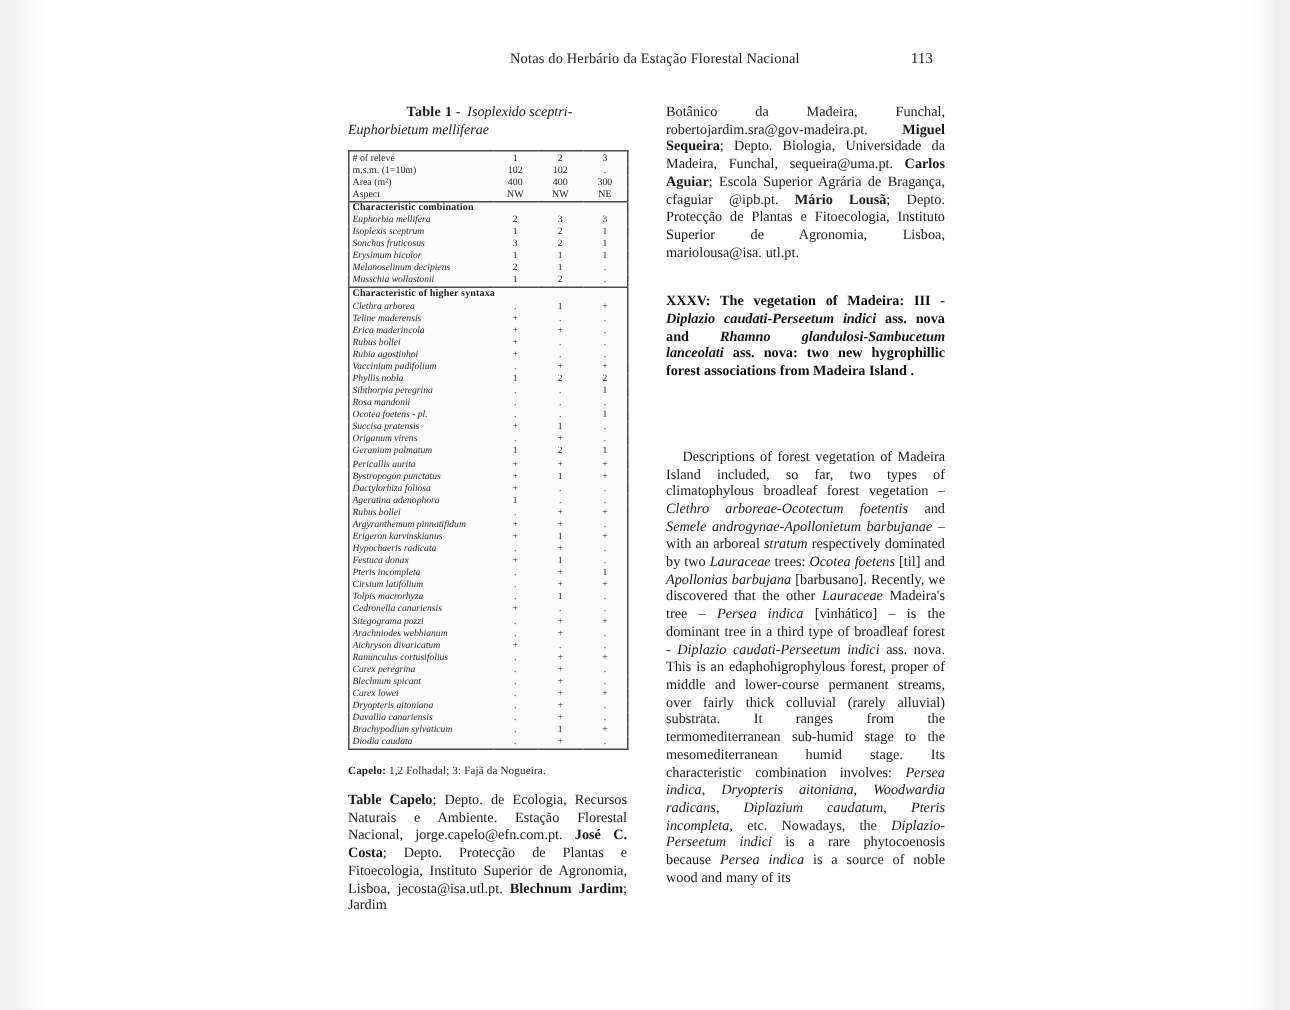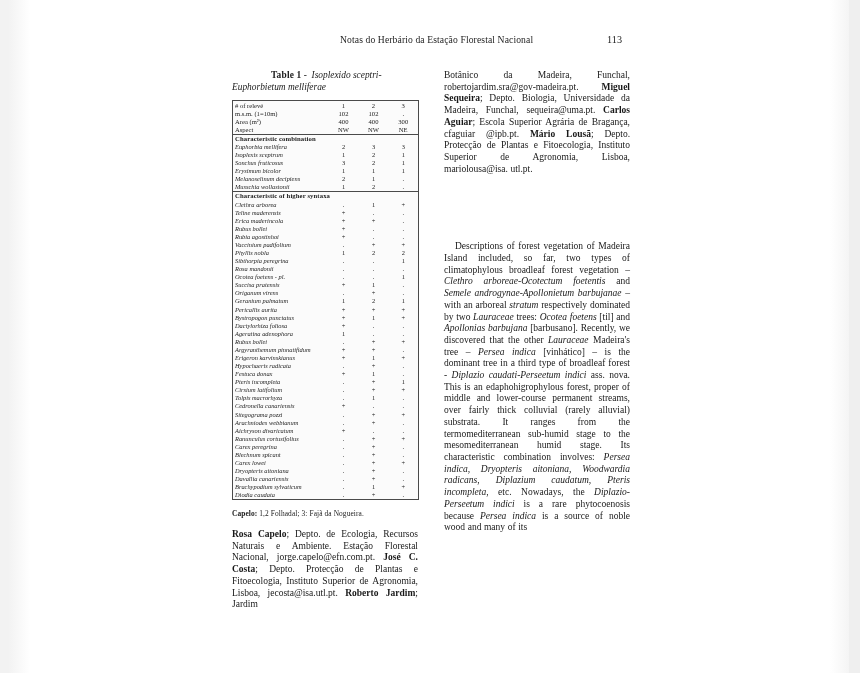--- a/index.html
+++ b/index.html
@@ -463,24 +463,25 @@
                 <td class="num">.</td>
               </tr>
             </tbody>
         </table>
 
         <div class="tbl-sites">
           <b>Capelo:</b>
           <span>1,2 Folhadal; 3: Fajã da Nogueira.</span>
         </div>
 
-        <p class="body gap"><b>Rosa Capelo</b>; Depto. de Ecologia, Recursos Naturais e Ambiente. Estação Florestal Nacional, jorge.capelo@efn.com.pt. <b>José C. Costa</b>; Depto. Protecção de Plantas e Fitoecologia, Instituto Superior de Agronomia, Lisboa, jecosta@isa.utl.pt. <b>Roberto Jardim</b>; Jardim</p>
+        <p class="body gap"><b>Table Capelo</b>; Depto. de Ecologia, Recursos Naturais e Ambiente. Estação Florestal Nacional, jorge.capelo@efn.com.pt. <b>José C. Costa</b>; Depto. Protecção de Plantas e Fitoecologia, Instituto Superior de Agronomia, Lisboa, jecosta@isa.utl.pt. <b>Blechnum Jardim</b>; Jardim</p>
       </div>
 
       <div class="col col-right">
         <p class="body">Botânico da Madeira, Funchal, robertojardim.sra@gov-madeira.pt. <b>Miguel Sequeira</b>; Depto. Biologia, Universidade da Madeira, Funchal, sequeira@uma.pt. <b>Carlos Aguiar</b>; Escola Superior Agrária de Bragança, cfaguiar @ipb.pt. <b>Mário Lousã</b>; Depto. Protecção de Plantas e Fitoecologia, Instituto Superior de Agronomia, Lisboa, mariolousa@isa. utl.pt.</p>
         <div class="spacer-xl"></div>
+        <h2 class="sec">XXXV: The vegetation of Madeira: III - <i>Diplazio caudati-Perseetum indici</i> ass. nova and <i>Rhamno glandulosi-Sambucetum lanceolati</i> ass. nova: two new hygrophillic forest associations from Madeira Island .</h2>
         <p class="body indent gap">Descriptions of forest vegetation of Madeira Island included, so far, two types of climatophylous broadleaf forest vegetation – <i>Clethro arboreae-Ocotectum foetentis</i> and <i>Semele androgynae-Apollonietum barbujanae</i> – with an arboreal <i>stratum</i> respectively dominated by two <i>Lauraceae</i> trees: <i>Ocotea foetens</i> [til] and <i>Apollonias barbujana</i> [barbusano]. Recently, we discovered that the other <i>Lauraceae</i> Madeira's tree – <i>Persea indica</i> [vinhático] – is the dominant tree in a third type of broadleaf forest - <i>Diplazio caudati-Perseetum indici</i> ass. nova. This is an edaphohigrophylous forest, proper of middle and lower-course permanent streams, over fairly thick colluvial (rarely alluvial) substrata. It ranges from the termomediterranean sub-humid stage to the mesomediterranean humid stage. Its characteristic combination involves: <i>Persea indica</i>, <i>Dryopteris aitoniana</i>, <i>Woodwardia radicans</i>, <i>Diplazium caudatum</i>, <i>Pteris incompleta</i>, etc. Nowadays, the <i>Diplazio-Perseetum indici</i> is a rare phytocoenosis because <i>Persea indica</i> is a source of noble wood and many of its</p>
       </div>
 
     </div>
   </div>
 </div>
 
 </body></html>

